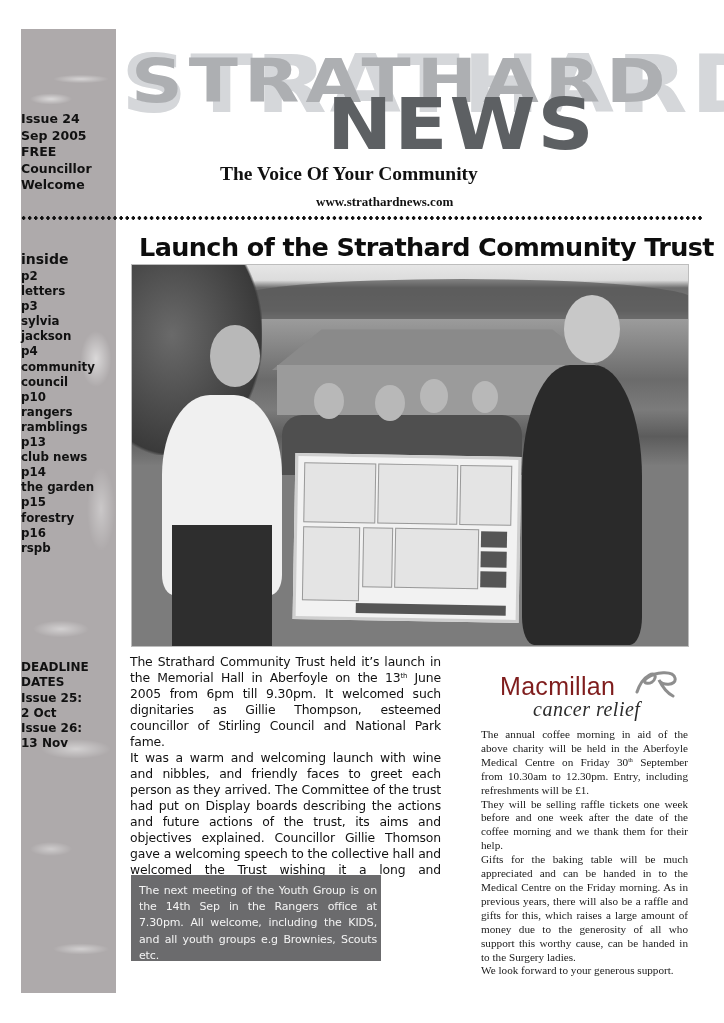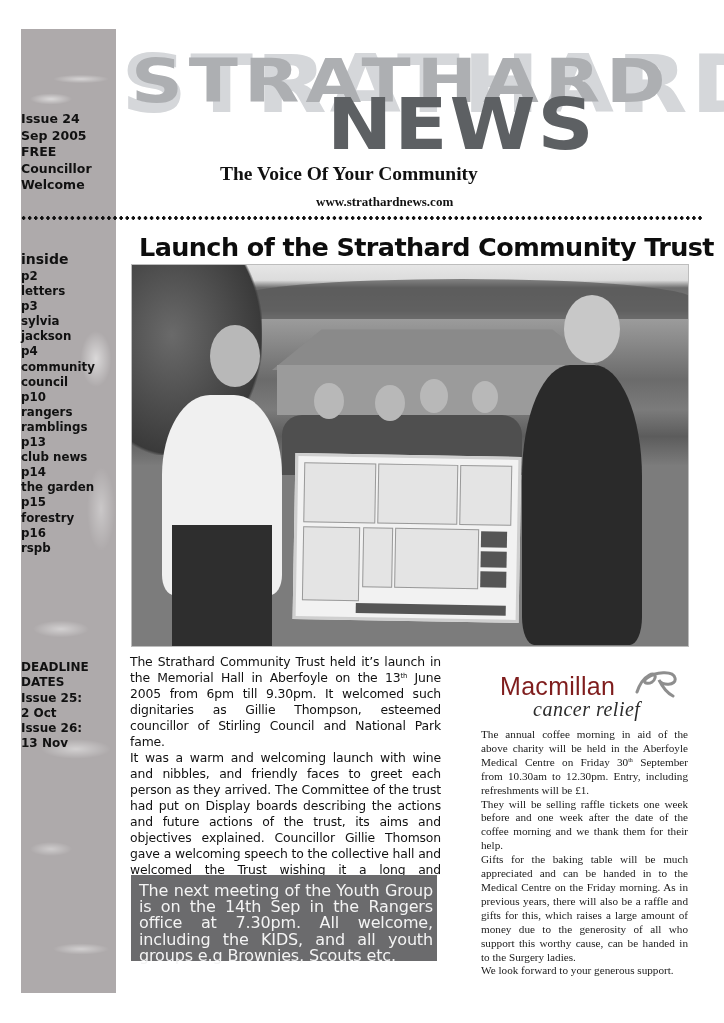--- a/index.html
+++ b/index.html
@@ -61,21 +61,21 @@
   .board { position: absolute; left: 162px; top: 190px; width: 220px; height: 160px; background: #f2f2f2; border: 3px solid #cfcfcf; transform: rotate(1deg); }
   .board .map { position: absolute; background: #e4e4e4; border: 1px solid #999; }
   .board .thumb { position: absolute; background: #555; }
   .board .bar { position: absolute; left: 60px; bottom: 4px; width: 150px; height: 10px; background: #555; }
 
   
   .article { position: absolute; left: 130px; top: 654px; width: 311px; font-family: "DejaVu Sans", sans-serif; font-size: 12.4px; line-height: 16px; color: #111; text-align: justify; letter-spacing: -0.15px; }
   .article p { margin: 0; }
   .article sup { font-size: 7px; vertical-align: 4px; line-height: 0; }
 
-  .youth { position: absolute; left: 131px; top: 875px; width: 306px; height: 86px; background: #6b6b6d; color: #f4f4f4; font-family: "DejaVu Sans", sans-serif; font-size: 16px; line-height: 16.2px; padding: 8px 4px 0 8px; box-sizing: border-box; text-align: justify; letter-spacing: -0.15px; }
+  .youth { position: absolute; left: 131px; top: 875px; width: 250px; height: 86px; background: #6b6b6d; color: #f4f4f4; font-family: "DejaVu Sans", sans-serif; font-size: 11px; line-height: 16.2px; padding: 8px 4px 0 8px; box-sizing: border-box; text-align: justify; letter-spacing: -0.15px; }
 
   
   .mac-logo { position: absolute; left: 498px; top: 670px; width: 190px; height: 56px; }
   .mac-name { position: absolute; left: 2px; top: 2px; font-family: Liberation Sans, sans-serif; font-size: 25px; color: #7f1d1d; letter-spacing: 0.3px; }
   .mac-sub { position: absolute; left: 35px; top: 28px; font-family: "Liberation Serif", serif; font-style: italic; font-size: 20px; color: #2b2b2b; letter-spacing: 0.5px; }
   .mac-ribbon { position: absolute; left: 135px; top: -2px; width: 45px; height: 30px; }
 
   .mac-text { position: absolute; left: 481px; top: 728px; width: 207px; font-family: "Liberation Serif", serif; font-size: 11.2px; line-height: 13.9px; color: #1a1a1a; text-align: justify; }
   .mac-text p { margin: 0; }
   .mac-text sup { font-size: 6px; vertical-align: 4px; line-height: 0; }

